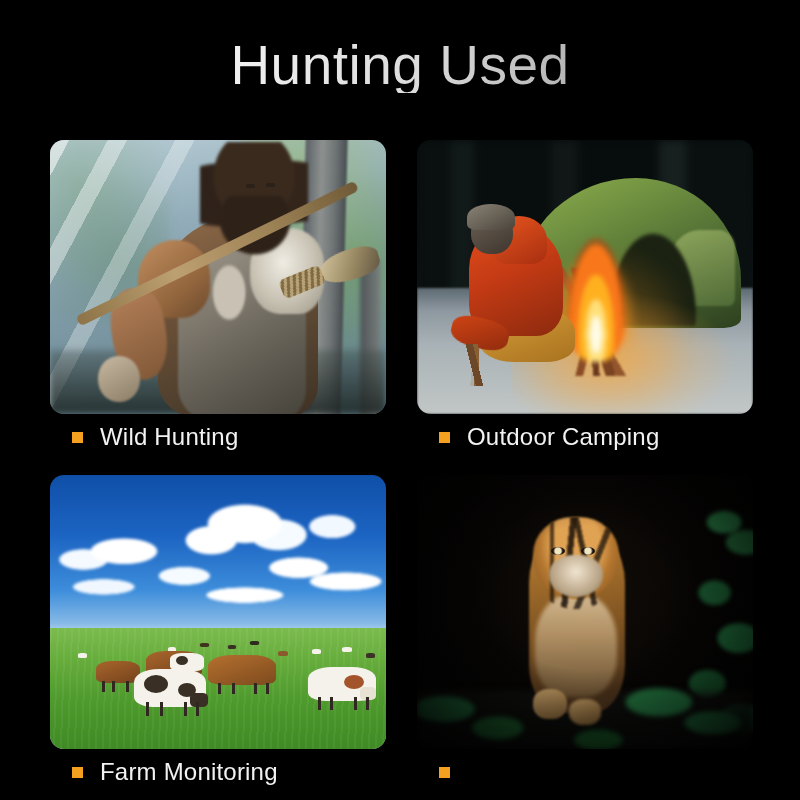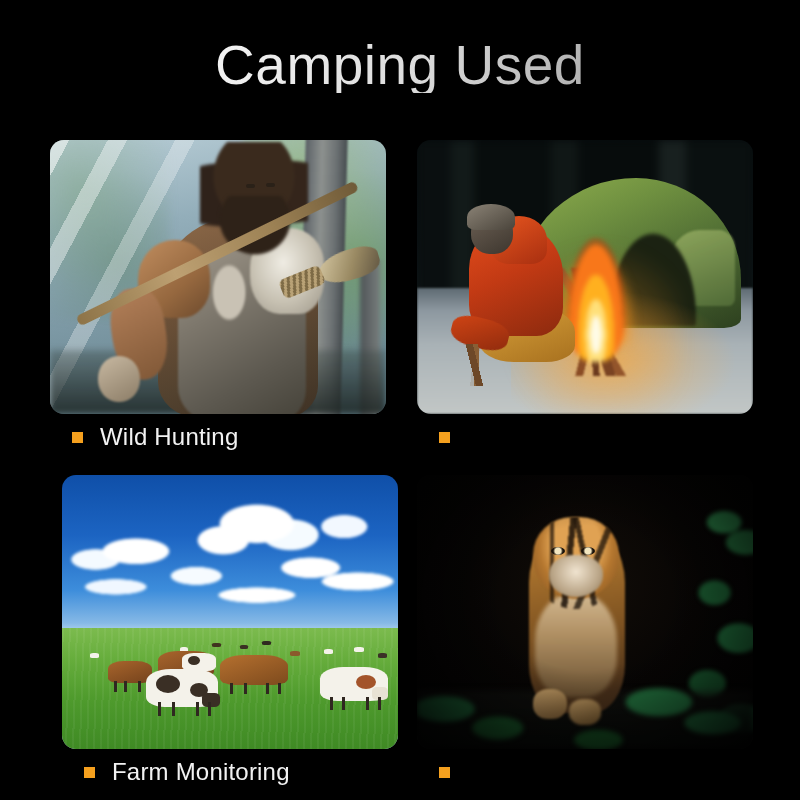--- a/index.html
+++ b/index.html
@@ -29,21 +29,21 @@
 
   
   #grid {
     position:absolute;
     top:140px; left:50px;
     width:703px; height:640px;
   }
   .cell { position:absolute; }
   .cell.c0 { left:0;   top:0;   }
   .cell.c1 { left:367px; top:0; }
-  .cell.c2 { left:12px;   top:335px; }
+  .cell.c2 { left:0;   top:335px; }
   .cell.c3 { left:367px; top:335px; }
 
   .photo {
     position:relative;
     width:336px; height:274px;
     border-radius:14px;
     overflow:hidden;
     background:#0b0b0b;
   }
   .caption {
@@ -277,21 +277,21 @@
   .s4 .paw2{position:absolute;left:152px;top:224px;width:32px;height:26px;
       background:linear-gradient(160deg,#bb9660,#6d5029);border-radius:44%;filter:blur(1.4px);}
   .s4 .ground{position:absolute;left:0;bottom:0;width:100%;height:58px;
       background:linear-gradient(180deg,rgba(22,24,20,.55),rgba(8,10,8,.95));filter:blur(3px);}
   .s4 .vignette{position:absolute;inset:0;
       background:radial-gradient(ellipse at 50% 45%,transparent 34%,rgba(0,0,0,.55) 72%,rgba(0,0,0,.92) 100%);}
 </style>
 </head>
 <body>
 
-<div id="title">Camping Used</div>
+<div id="title">Hunting Used</div>
 
 <div id="grid">
 
   <div class="cell c0">
     <div class="photo s1">
       <div class="foliage-l"></div>
       <div class="foliage-r"></div>
       <div class="trunk"></div>
       <div class="trunk2"></div>
       <div class="fog-a"></div>
@@ -332,20 +332,21 @@
       <div class="person-leg"></div>
       <div class="person-body"></div>
       <div class="person-arm"></div>
       <div class="person-hood"></div>
       <div class="person-head"></div>
       <div class="person-hat"></div>
       <div class="logs"></div>
     </div>
     <div class="caption">
       <span class="bullet"></span>
+      <span class="caption-label">Outdoor Camping</span>
     </div>
   </div>
 
   <div class="cell c2">
     <div class="photo s3">
       <div class="clouds"></div>
       <div class="hills"></div>
       <div class="field"></div>
       <div class="field-tex"></div>
 

